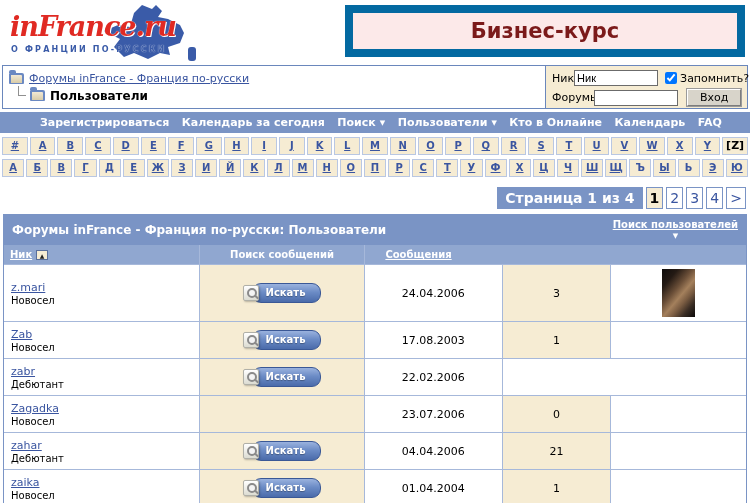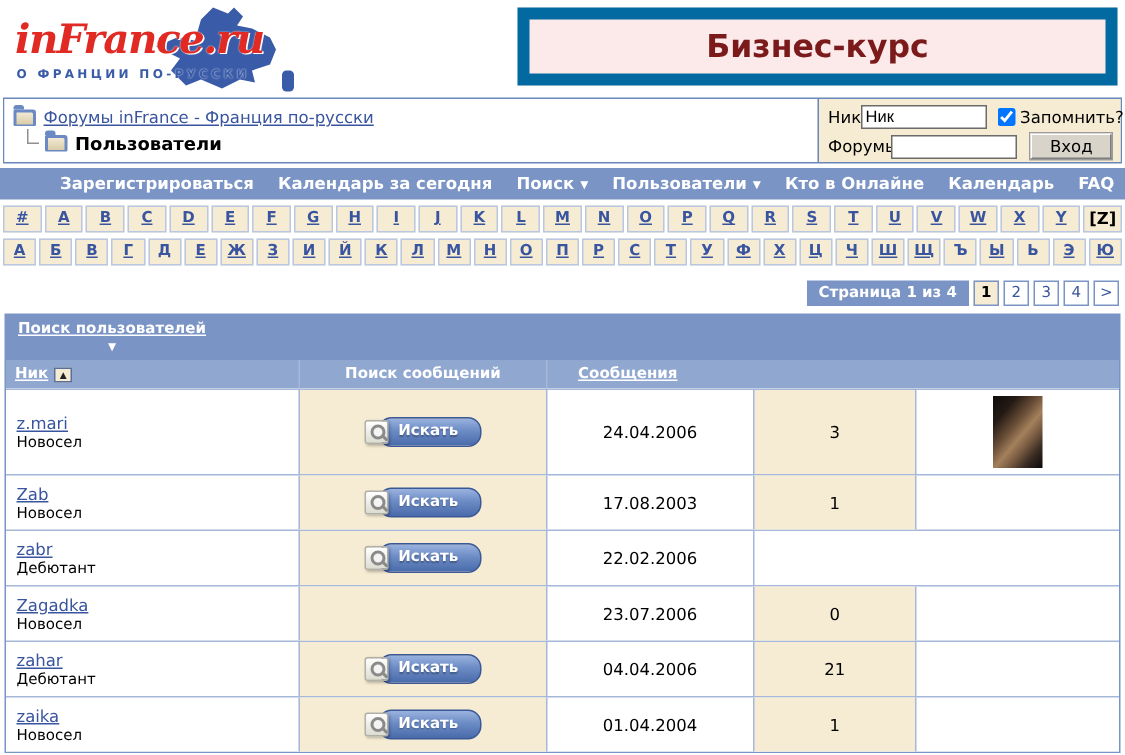--- a/index.html
+++ b/index.html
@@ -42,35 +42,35 @@
   .login input[type=text], .login input[type=password] { width: 84px; height: 16px;
     border: 1px solid #6b6b6b; font-size: 11px; padding: 0 2px; background: #fff; }
   .remember { display: flex; align-items: center; margin-left: 7px; font-size: 11px; }
   .remember input { margin-right: 3px; width: 12px; height: 12px; }
   .login-btn { margin-left: 9px; font-size: 11px; background: #D8D4CA; color: #000;
     border: 1px solid; border-color: #fff #7d7d7d #7d7d7d #fff; padding: 1px 12px;
     box-shadow: 0 0 0 1px #9a9a9a; cursor: pointer; font-family: inherit; }
 
   
   .navbar { margin-top: 3px; background: #7A94C5; height: 21px; display: flex;
-    align-items: center; justify-content: space-between; padding: 0 7px 0 40px;
+    align-items: center; justify-content: space-between; padding: 0 28px 0 40px;
     color: #fff; font-size: 11px; font-weight: bold; }
   .nav-item { cursor: pointer; white-space: nowrap; display: flex; align-items: center; }
   .nav-drop { font-size: 7px; margin-left: 4px; }
 
   
   .alpha { display: flex; gap: 2px; margin: 4px 2px 0; }
   .alpha-cell { flex: 1; height: 18px; line-height: 16px; text-align: center;
     background: #F6ECD3; border: 1px solid #B9C7E2; font-size: 10px; font-weight: bold; }
   .alpha-cell a, .alpha-link { color: #3A55A0; text-decoration: underline; cursor: pointer; }
   .alpha-cell .plain { color: #3A55A0; text-decoration: none; cursor: default; }
   .alpha-current { color: #000; font-size: 11px; background: #F6ECD3; }
 
   
-  .pagebar { display: flex; justify-content: flex-end; margin: 10px 4px 5px; font-size: 10px; }
+  .pagebar { display: flex; justify-content: flex-end; margin: 10px 4px 5px; font-size: 14px; }
   .page-label { background: #7A94C5; color: #fff; padding: 3px 8px; font-weight: bold; }
   .page-cell { border: 1px solid #7A94C5; background: #fff; color: #3A55A0; min-width: 17px;
     text-align: center; padding: 2px 3px; margin-left: 3px; cursor: pointer; }
   .page-cell.current { background: #F6ECD3; color: #000; font-weight: bold; cursor: default; }
 
   
   .usertable { margin: 2px 3px 0; border: 1px solid #7A94C5; }
   .title-bar { background: #7A94C5; color: #fff; display: flex; align-items: center;
     justify-content: space-between; padding: 2px 8px; min-height: 30px; }
   .table-title { font-weight: bold; font-size: 12px; }
@@ -337,20 +337,21 @@
     
       <span class="page-cell">3</span>
     
       <span class="page-cell">4</span>
     </span>
   <span class="page-cell">&gt;</span>
 </div>
 
 <div class="usertable">
   <div class="title-bar">
+    <span class="table-title">Форумы inFrance - Франция по-русски: Пользователи</span>
     <span class="search-users">
       <span class="lbl">Поиск пользователей</span>
       <span class="arr">▼</span>
     </span>
   </div>
 
   <div class="cols">
     <span class="hc col-nick">
       <span class="sortable">Ник</span>
       <span class="sort-icon">▲</span>

